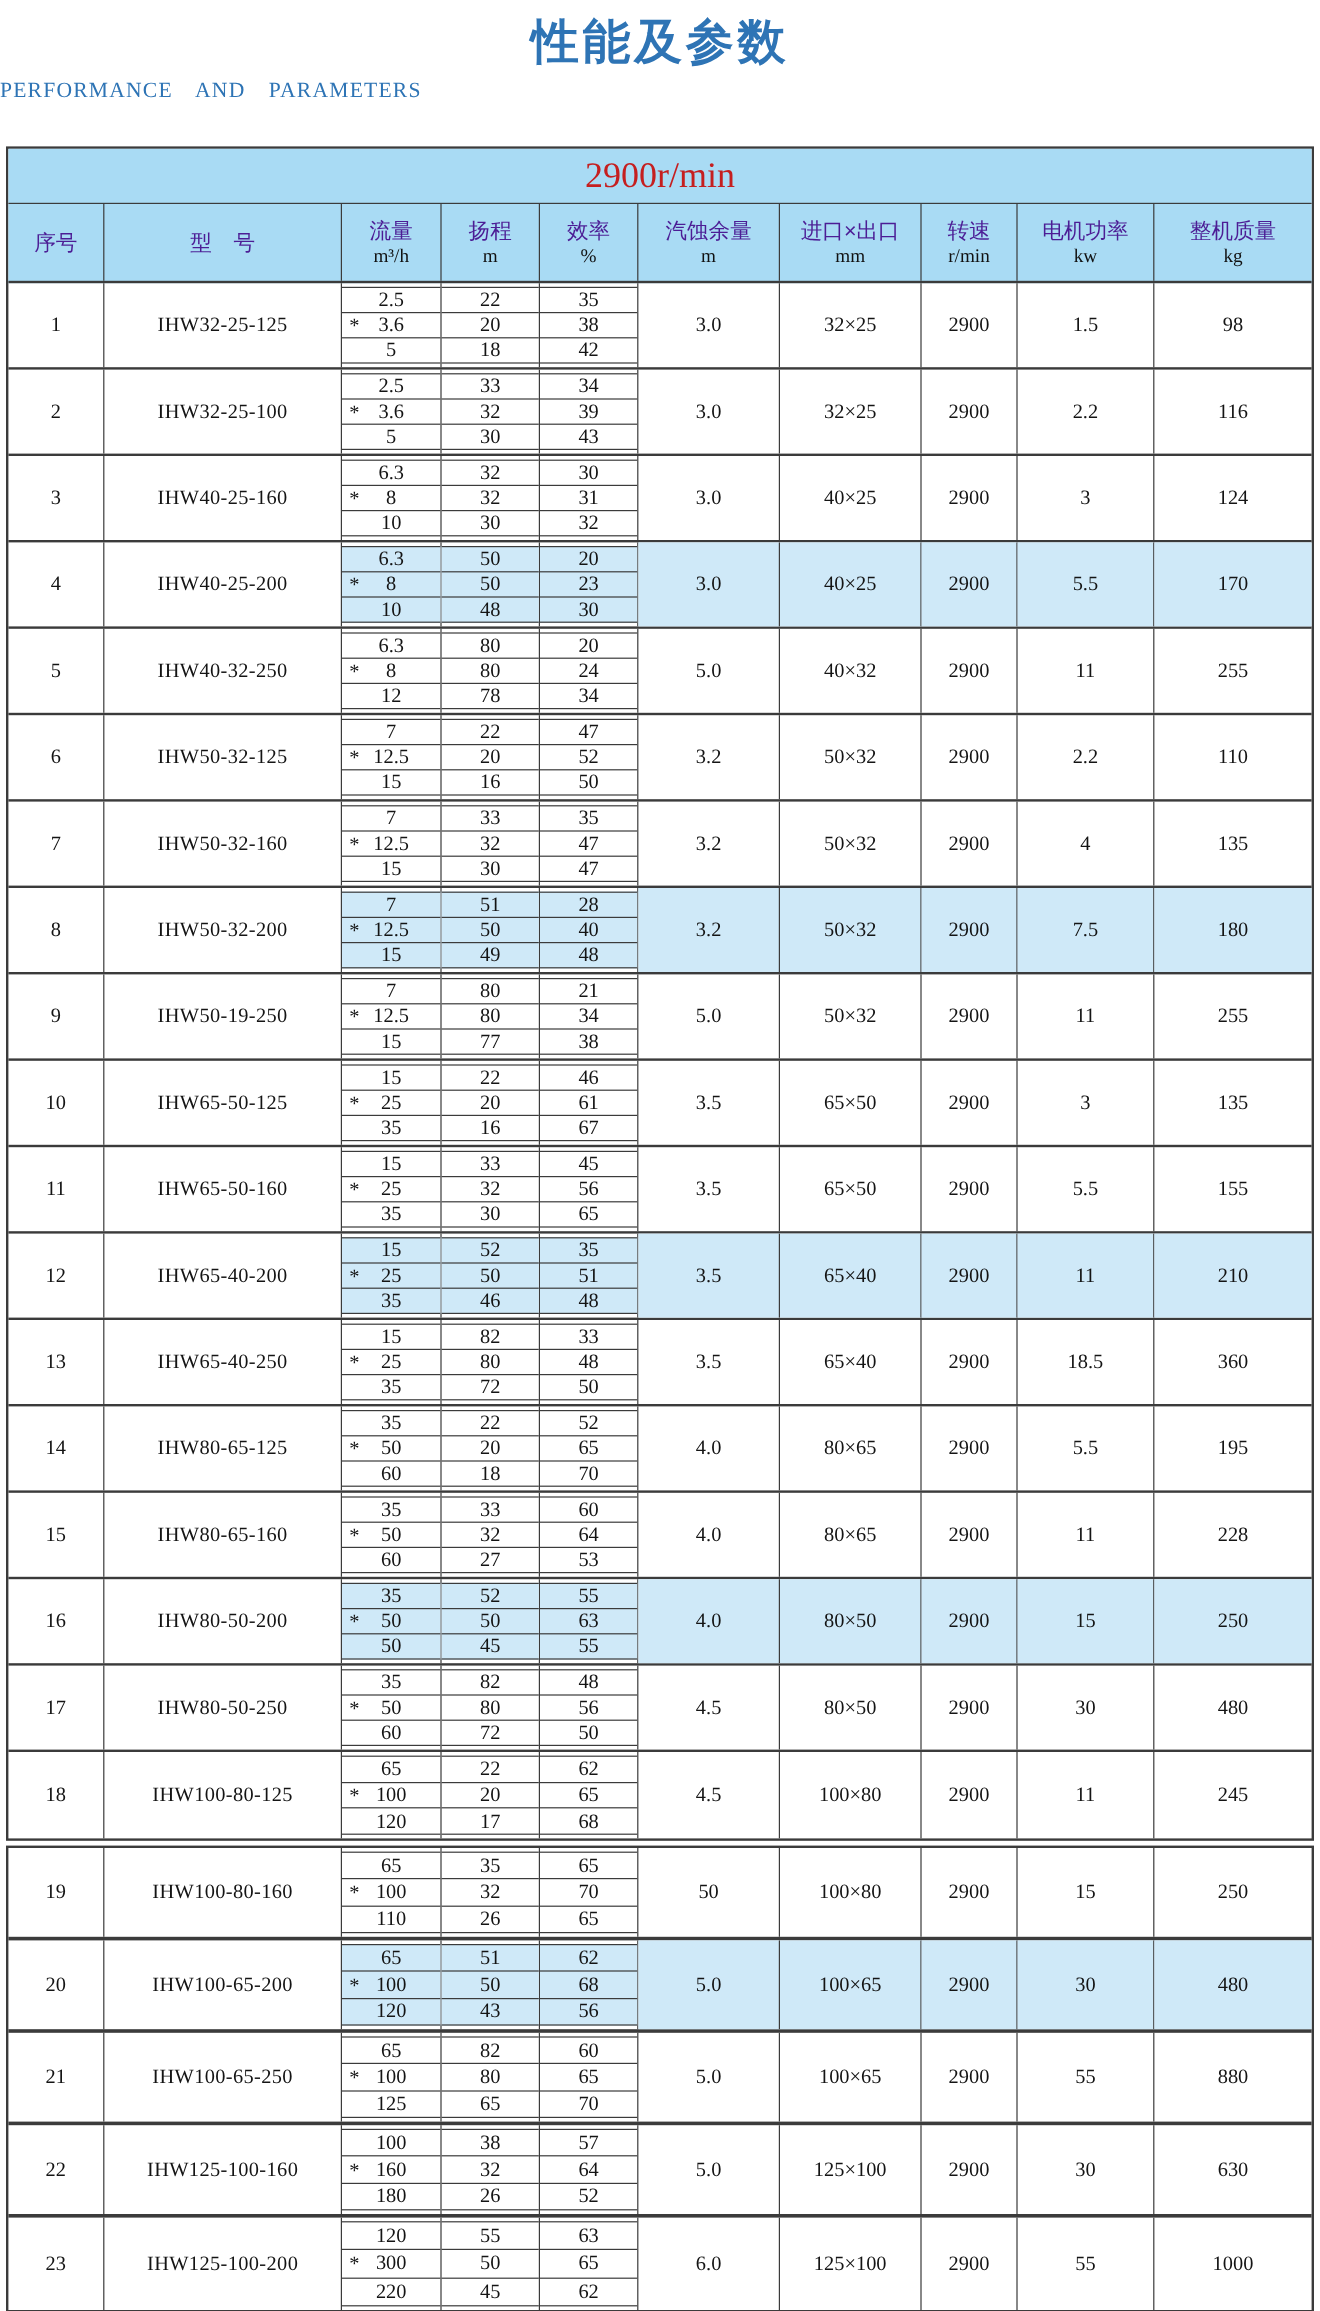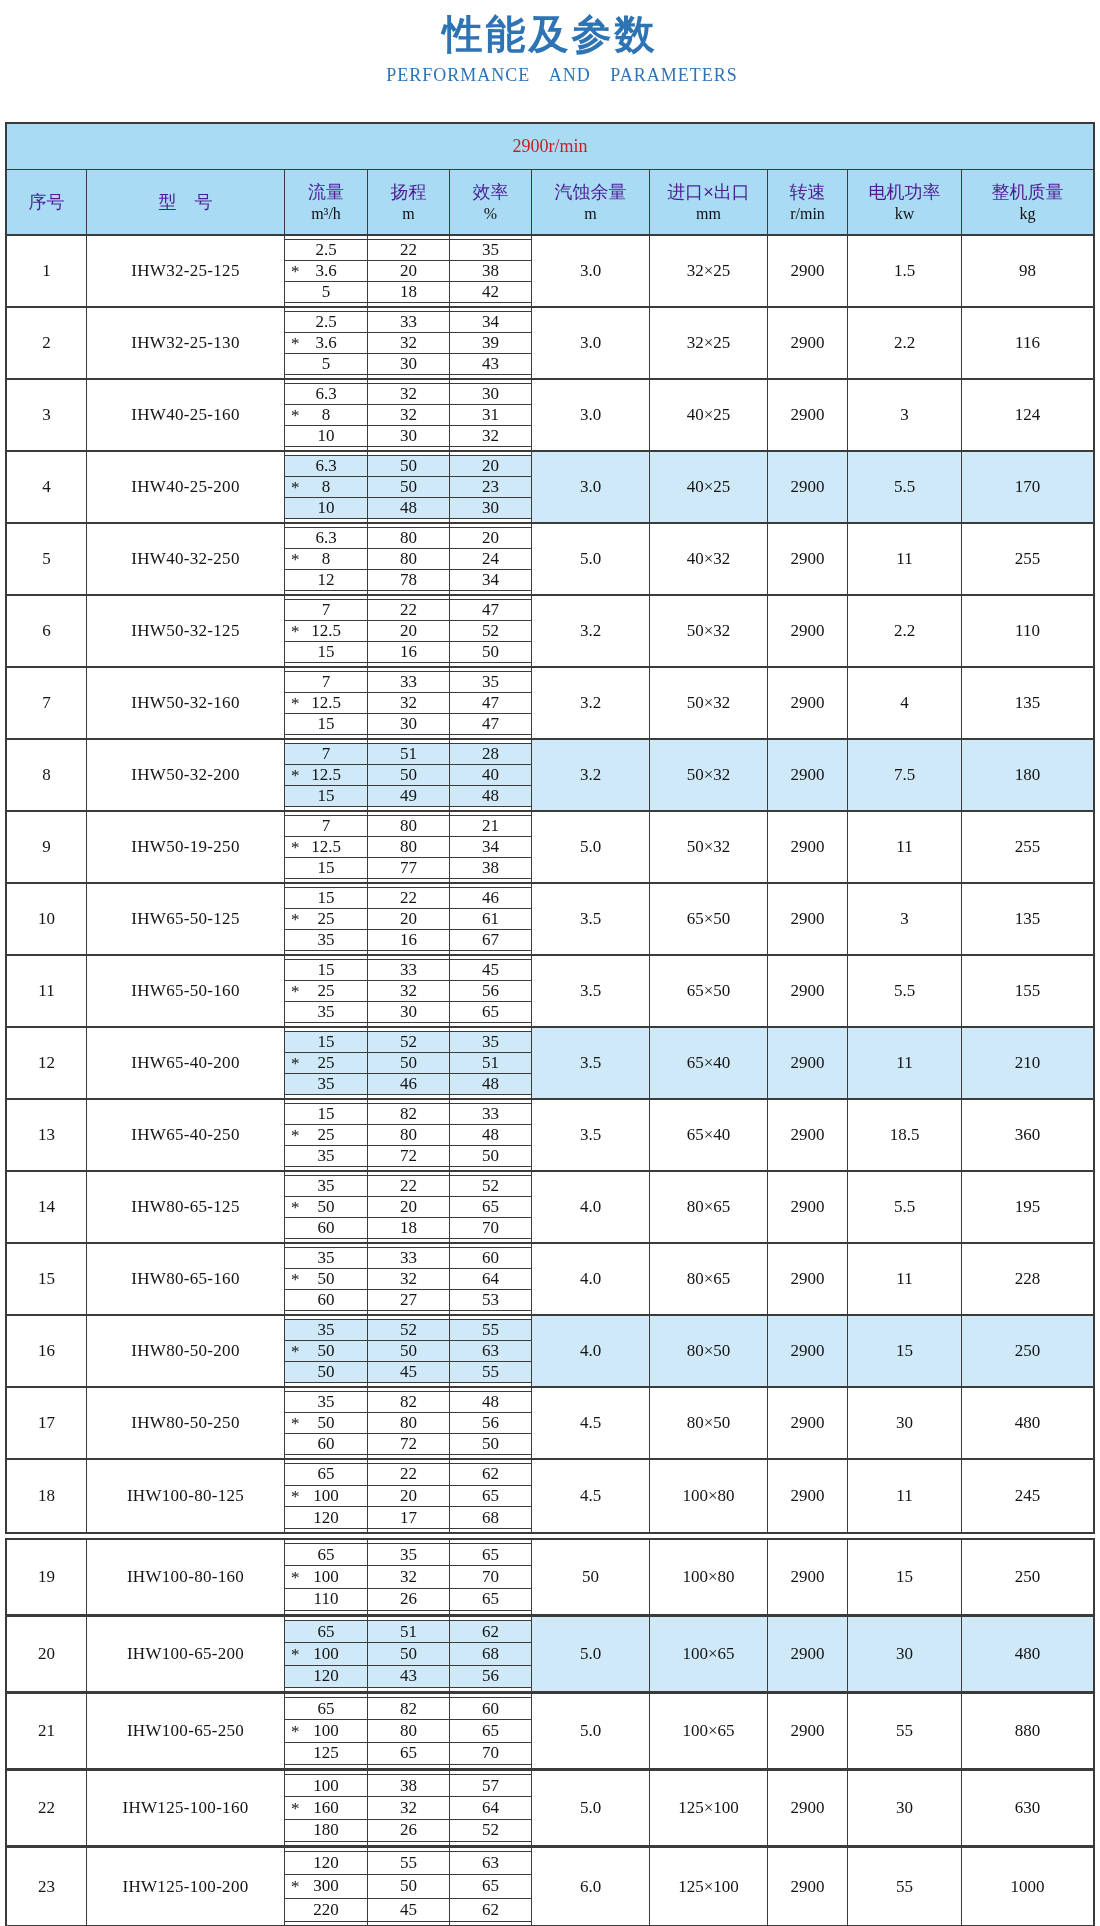--- a/index.html
+++ b/index.html
@@ -15,32 +15,32 @@
     width:1100px;height:1926px;background:#ffffff;overflow:hidden;
     font-family:"Liberation Serif",serif;color:#141414;
   }
   .title{
     text-align:center;padding-top:12px;
     font-family:Liberation Serif, serif;
     font-size:40px;line-height:46px;font-weight:bold;
     color:var(--title-blue);letter-spacing:3px;
   }
   .subtitle{
-    text-align:center;margin-top:7px;
+    text-align:left;margin-top:7px;
     font-family:"Liberation Serif",serif;
     font-size:18px;color:var(--title-blue);
-    letter-spacing:1px;word-spacing:14px;padding-left:24px;
+    letter-spacing:1px;word-spacing:14px;
   }
   .twrap{width:1090px;margin:36px 0 0 5px}
   .block{border:2px solid var(--border);background:#fff}
   .block2{margin-top:4px}
   .band{
     height:46px;border-bottom:1px solid var(--border);
     background:var(--hdr);display:flex;align-items:center;justify-content:center;
-    color:var(--red);font-size:18px;
+    color:var(--red);font-size:30px;
   }
   .hrow,.row{
     display:grid;
     grid-template-columns:80px 198px 83px 82px 82px 118px 118px 80px 114px 131px;
   }
   .hrow{
     height:66px;border-bottom:2px solid var(--border);background:var(--hdr);
   }
   .hc{
     border-right:1px solid var(--border);
@@ -170,21 +170,21 @@
             </div>
           </div>
           <div class="c npsh">3.0</div>
           <div class="c ports">32×25</div>
           <div class="c speed">2900</div>
           <div class="c power">1.5</div>
           <div class="c weight">98</div>
         </div>
         <div class="row">
           <div class="c seq">2</div>
-          <div class="c model">IHW32-25-130</div>
+          <div class="c model">IHW32-25-100</div>
           <div class="c flow">
             <div class="stack">
               <div class="sv">
                 <span>2.5</span>
               </div>
               <div class="sv">
                 <span class="star">*</span>
                 <span>3.6</span>
               </div>
               <div class="sv">

